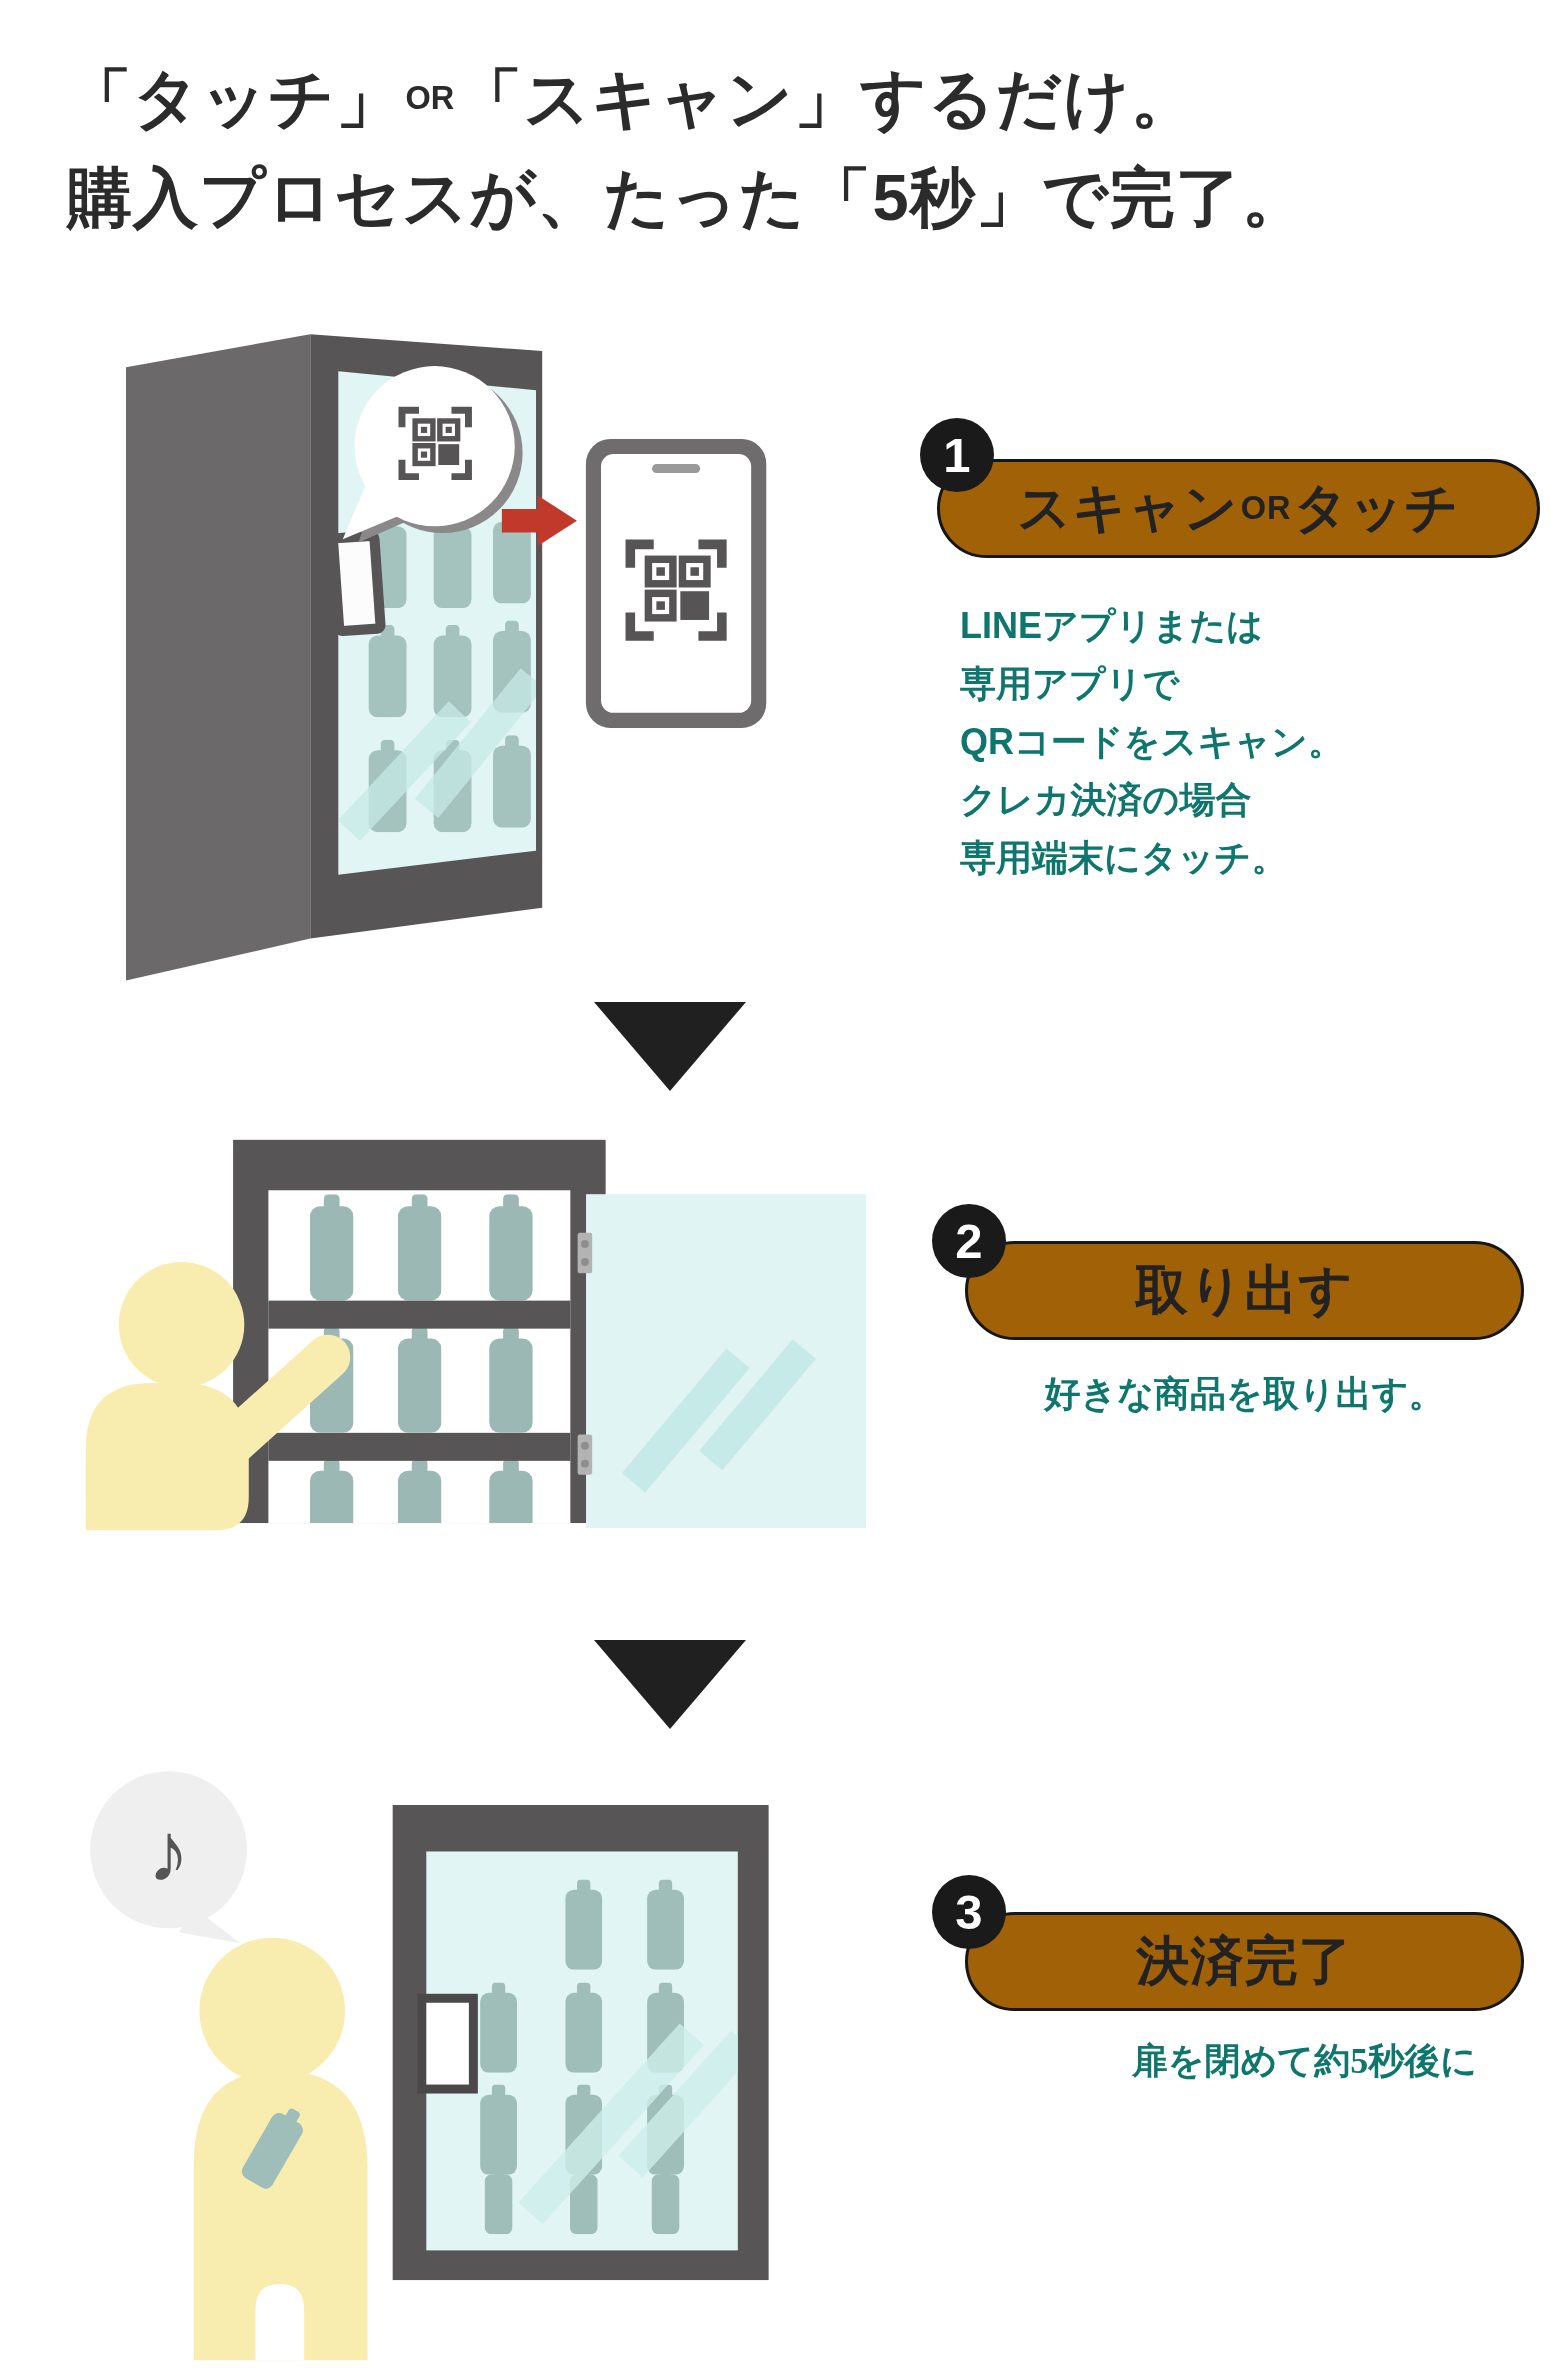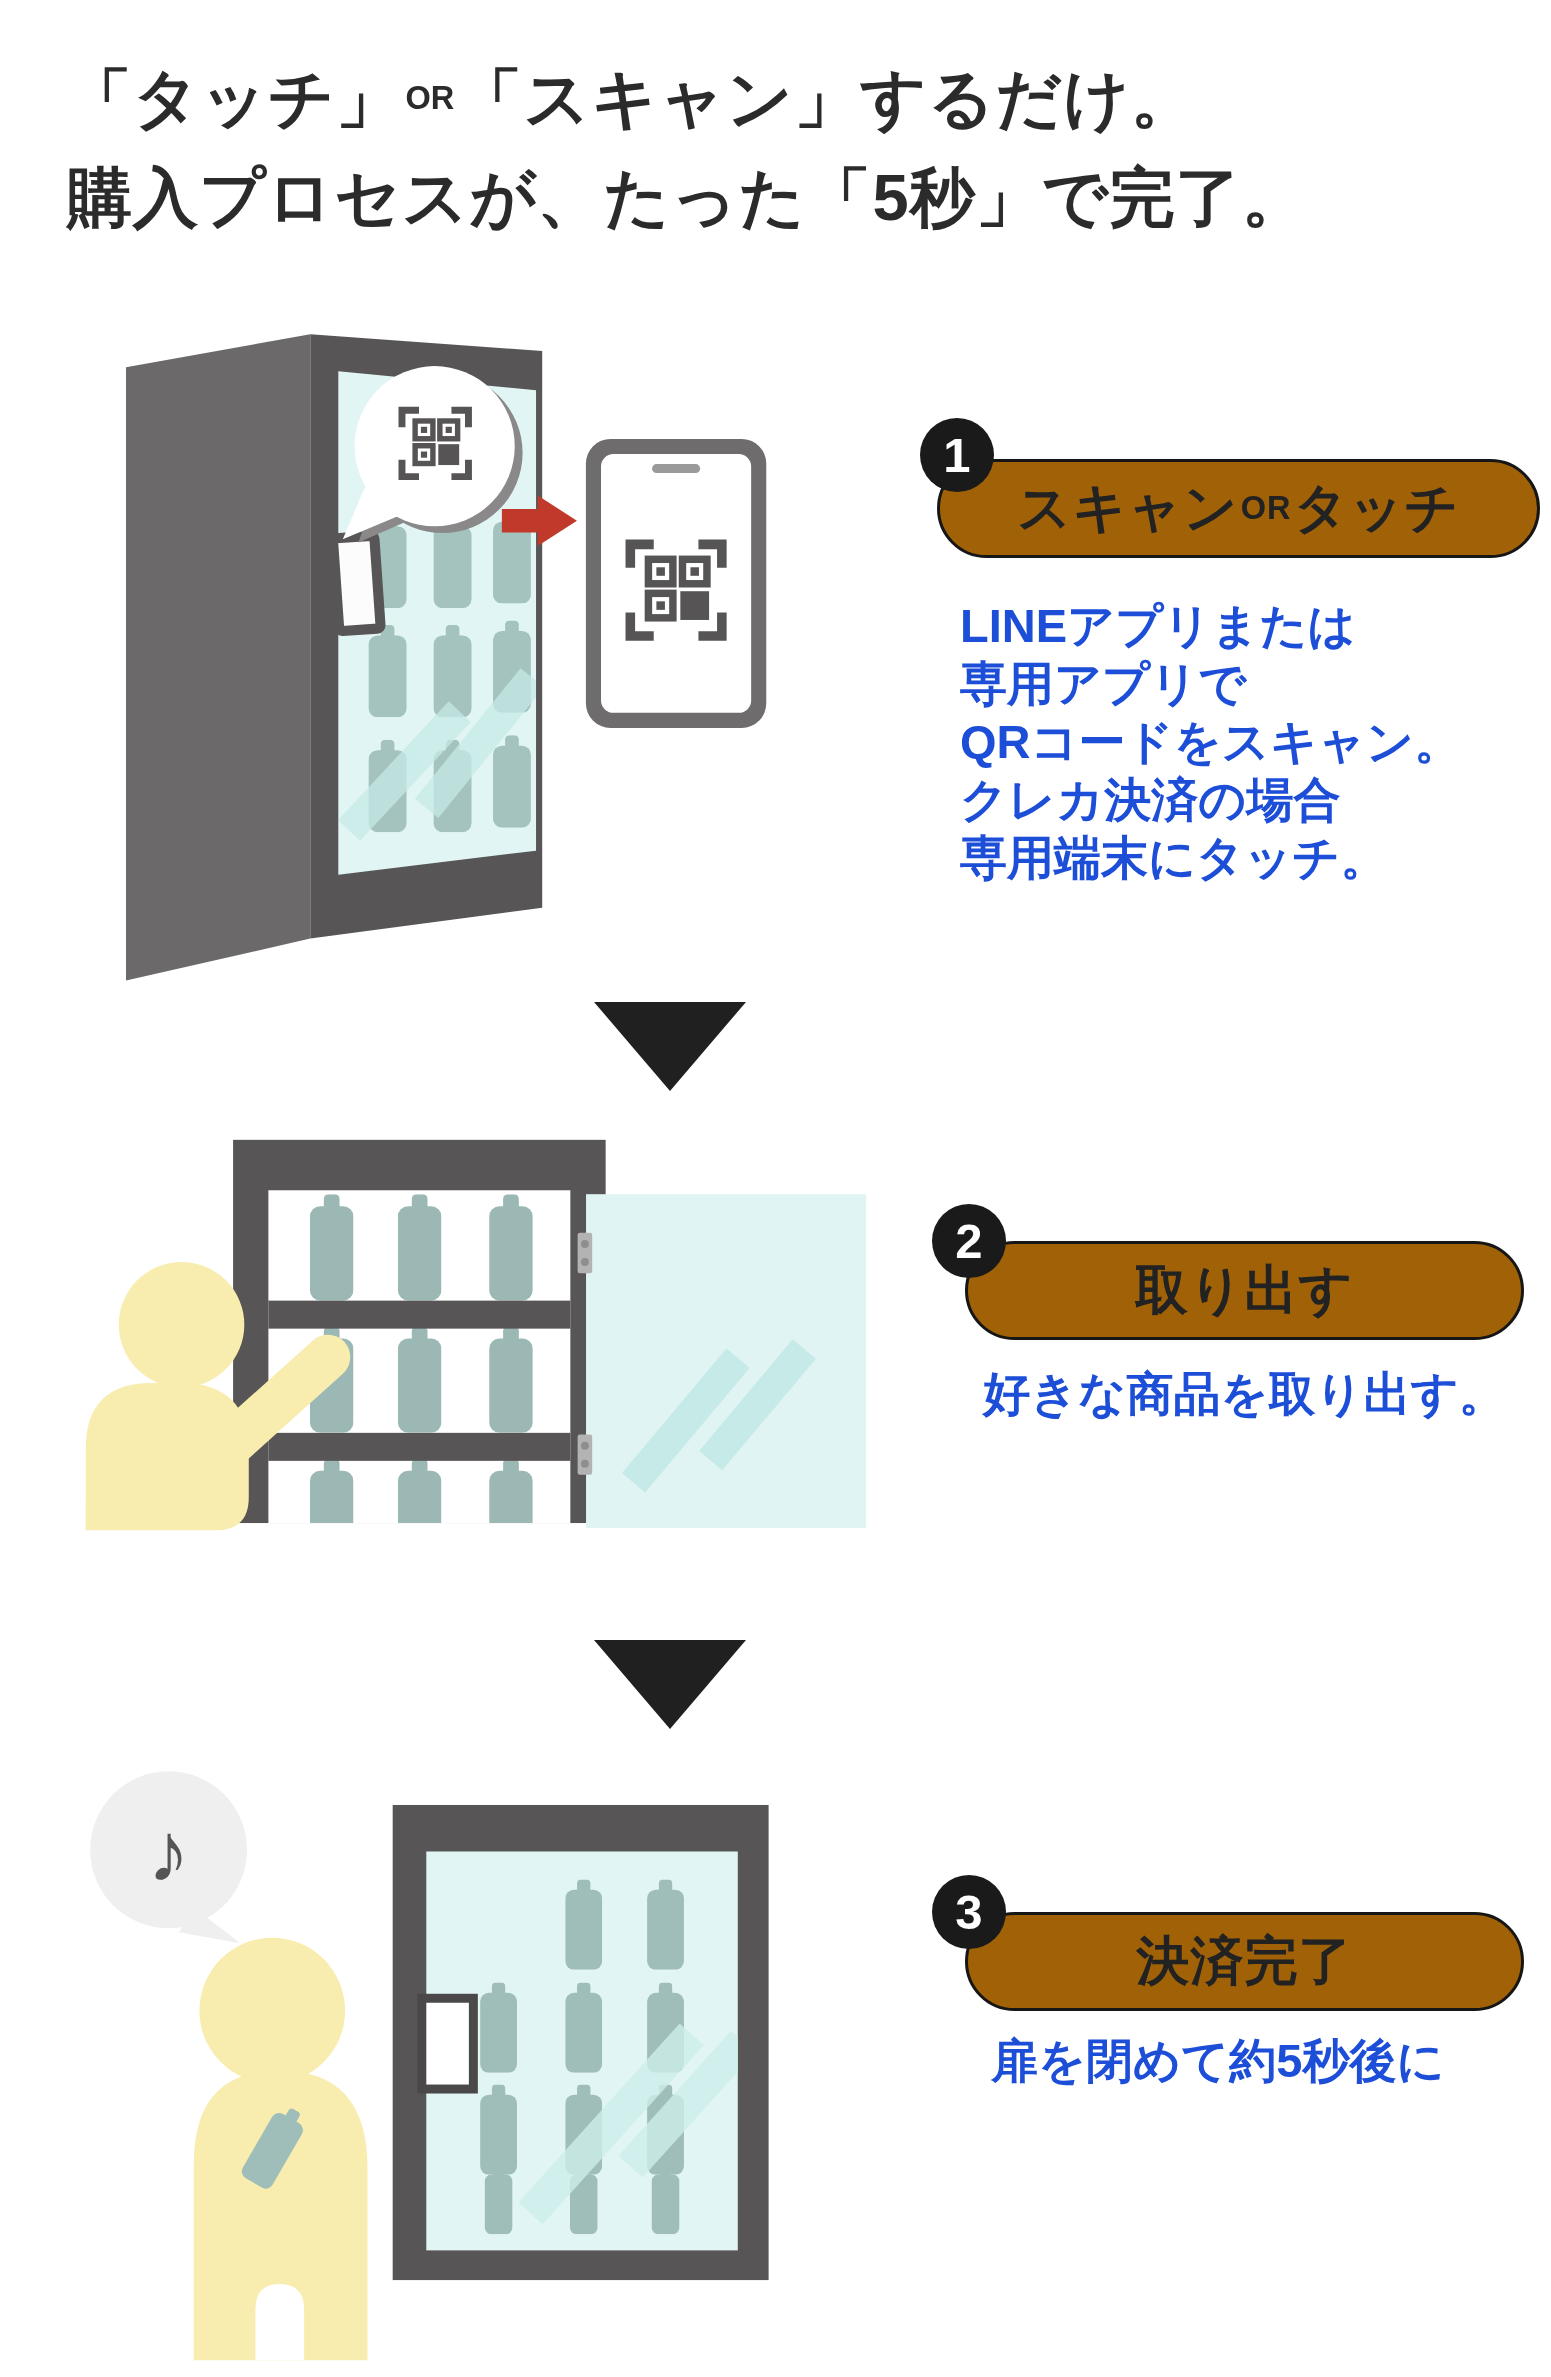--- a/index.html
+++ b/index.html
@@ -44,24 +44,24 @@
     position: absolute; height: 99px; background: #a16207; border: 3.4px solid #161616;
     border-radius: 67px; display: flex; align-items: center; justify-content: center;
     color: #222222; font-size: 53px; font-weight: 800; z-index: 2; white-space: nowrap; letter-spacing: 1.1px;
   }
   #pill-1 { left: 937px; top: 459px; width: 603px; }
   #pill-2 { left: 965px; top: 1241px; width: 559px; text-align: center; }
   #pill-3 { left: 965px; top: 1912px; width: 559px; }
   .pill-or { font-size: 32.5px; font-weight: 800; padding: 0 2.2px; }
 
   
-  .step-desc { position: absolute; color: #1d4ed8; font-weight: 700; font-size: 47px; line-height: 58px; white-space: nowrap; }
+  .step-desc { position: absolute; color: #0f766e; font-weight: 700; font-size: 36px; line-height: 58px; white-space: nowrap; }
   #desc-1 { left: 960px; top: 597px; text-align: left; }
   #desc-2 { left: 965px; top: 1365px; width: 559px; text-align: center; line-height: 57px; }
-  #desc-3 { left: 991px; top: 2032px; width: 559px; text-align: left; }
+  #desc-3 { left: 918px; top: 2032px; width: 559px; text-align: right; font-family: Liberation Serif, serif; }
 </style>
 </head>
 <body>
 
 <div class="canvas">
 
   <div class="title">
     <div class="title-line">
       <span>「タッチ」</span>
       <span class="title-or">OR</span>

